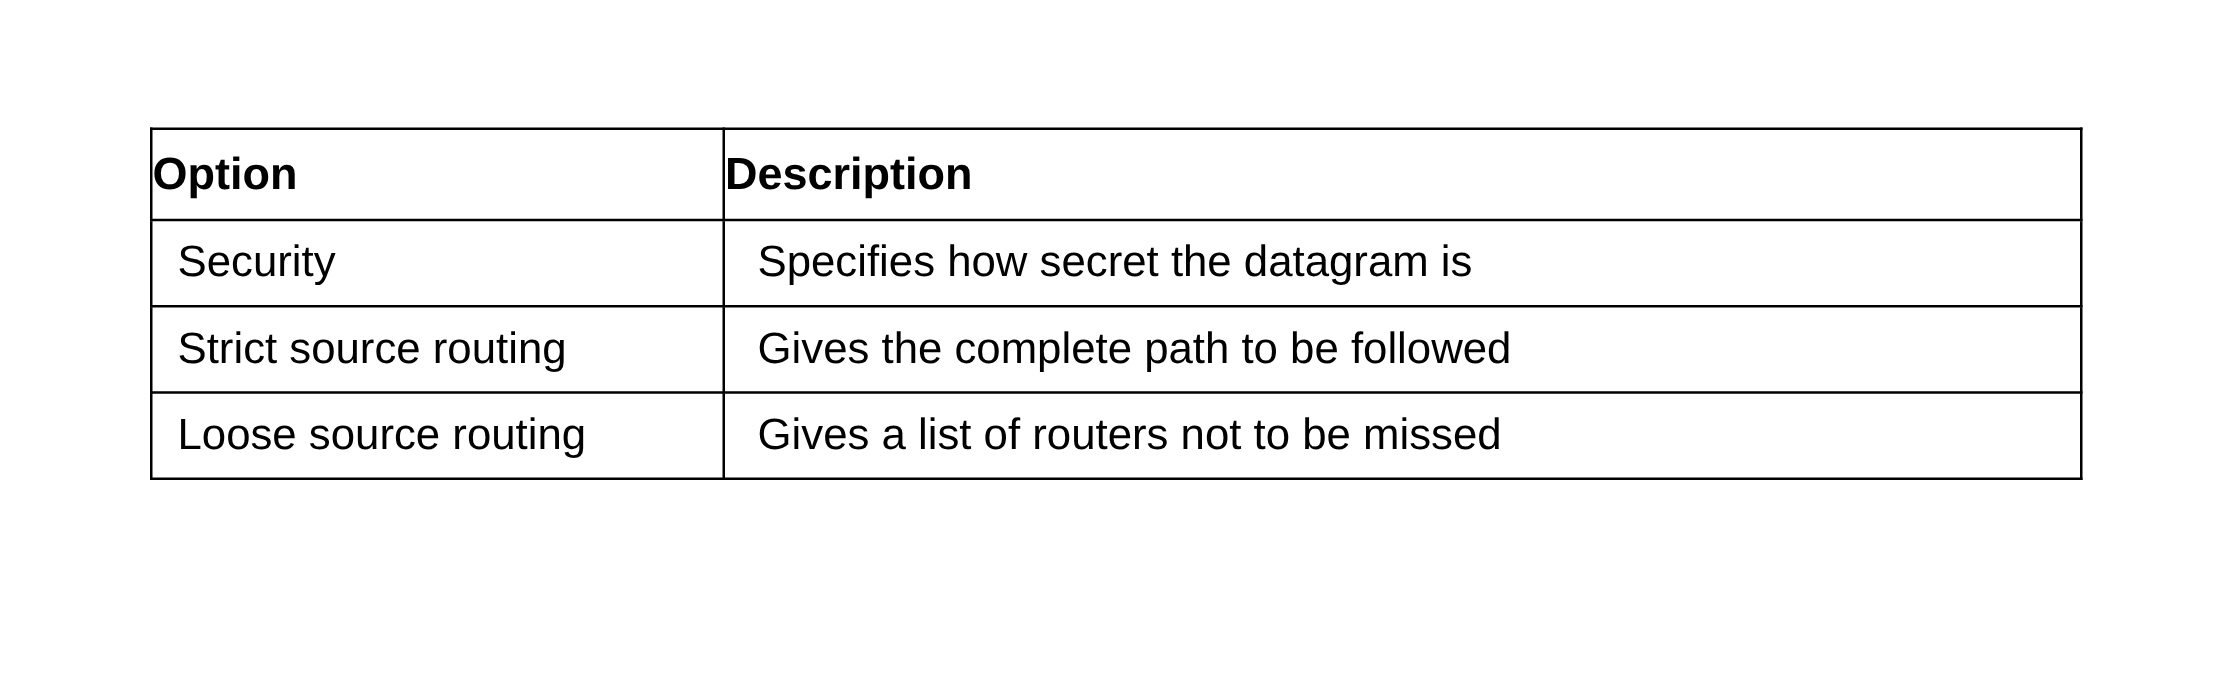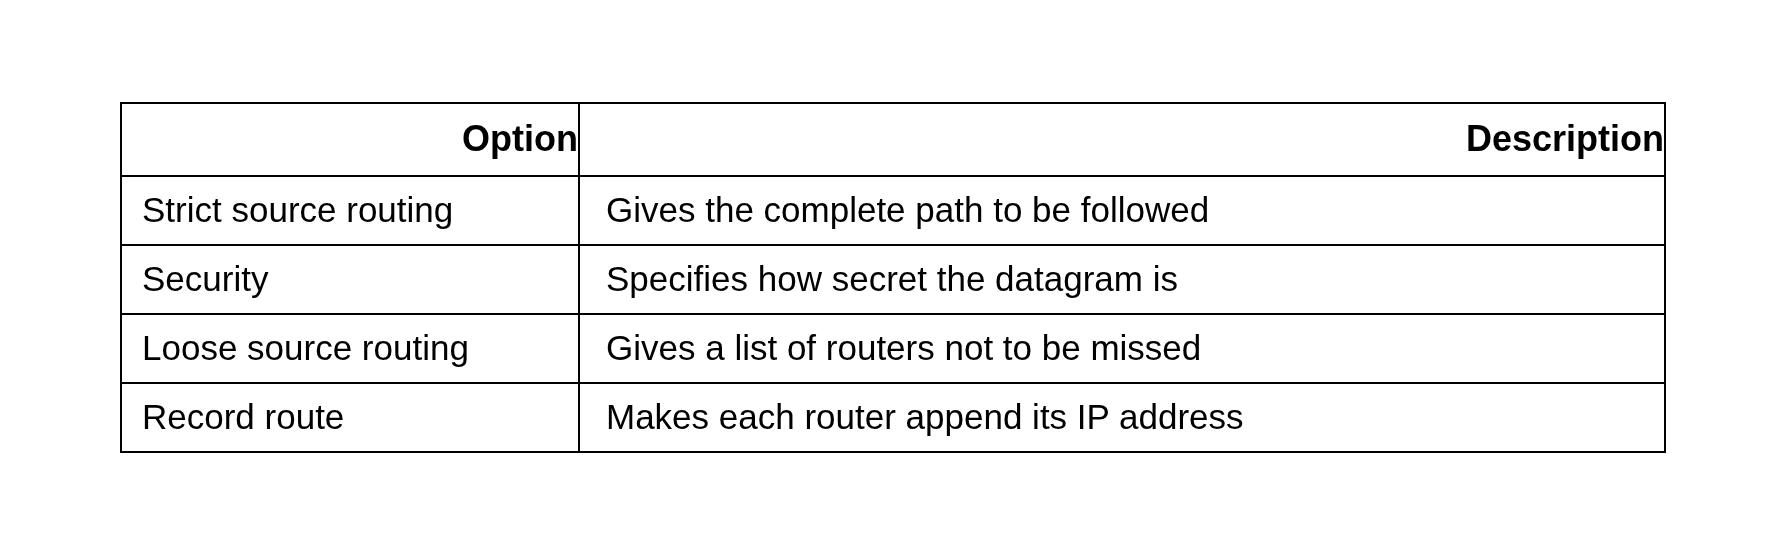--- a/index.html
+++ b/index.html
@@ -33,21 +33,21 @@
   table.options-table td {
     border: 2px solid #000000;
     font-size: 35px;
     line-height: 1.12;
     padding: 8px 0 9px 0;
     vertical-align: middle;
     height: 50px;
   }
   table.options-table th {
     font-weight: bold;
-    text-align: right;
+    text-align: left;
     font-size: 36px;
     padding-top: 10px;
     padding-bottom: 11px;
   }
   table.options-table td {
     text-align: left;
     font-weight: normal;
   }
   table.options-table td.cell-option { padding-left: 20px; }
   table.options-table td.cell-desc { padding-left: 26px; }
@@ -62,30 +62,26 @@
       <col class="col-desc">
     </colgroup>
     <thead>
       <tr>
         <th>Option</th>
         <th>Description</th>
       </tr>
     </thead>
     <tbody>
       <tr>
+        <td class="cell-option">Security</td>
+        <td class="cell-desc">Specifies how secret the datagram is</td>
+      </tr>
+      <tr>
         <td class="cell-option">Strict source routing</td>
         <td class="cell-desc">Gives the complete path to be followed</td>
       </tr>
       <tr>
-        <td class="cell-option">Security</td>
-        <td class="cell-desc">Specifies how secret the datagram is</td>
-      </tr>
-      <tr>
         <td class="cell-option">Loose source routing</td>
         <td class="cell-desc">Gives a list of routers not to be missed</td>
-      </tr>
-      <tr>
-        <td class="cell-option">Record route</td>
-        <td class="cell-desc">Makes each router append its IP address</td>
       </tr>
     </tbody>
   </table>
 </div>
 
 </body></html>

